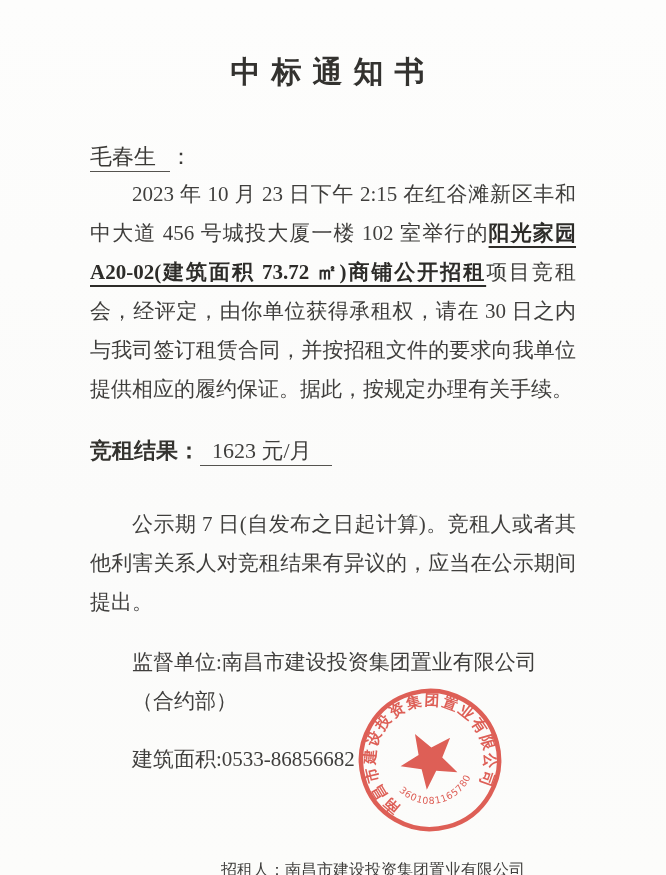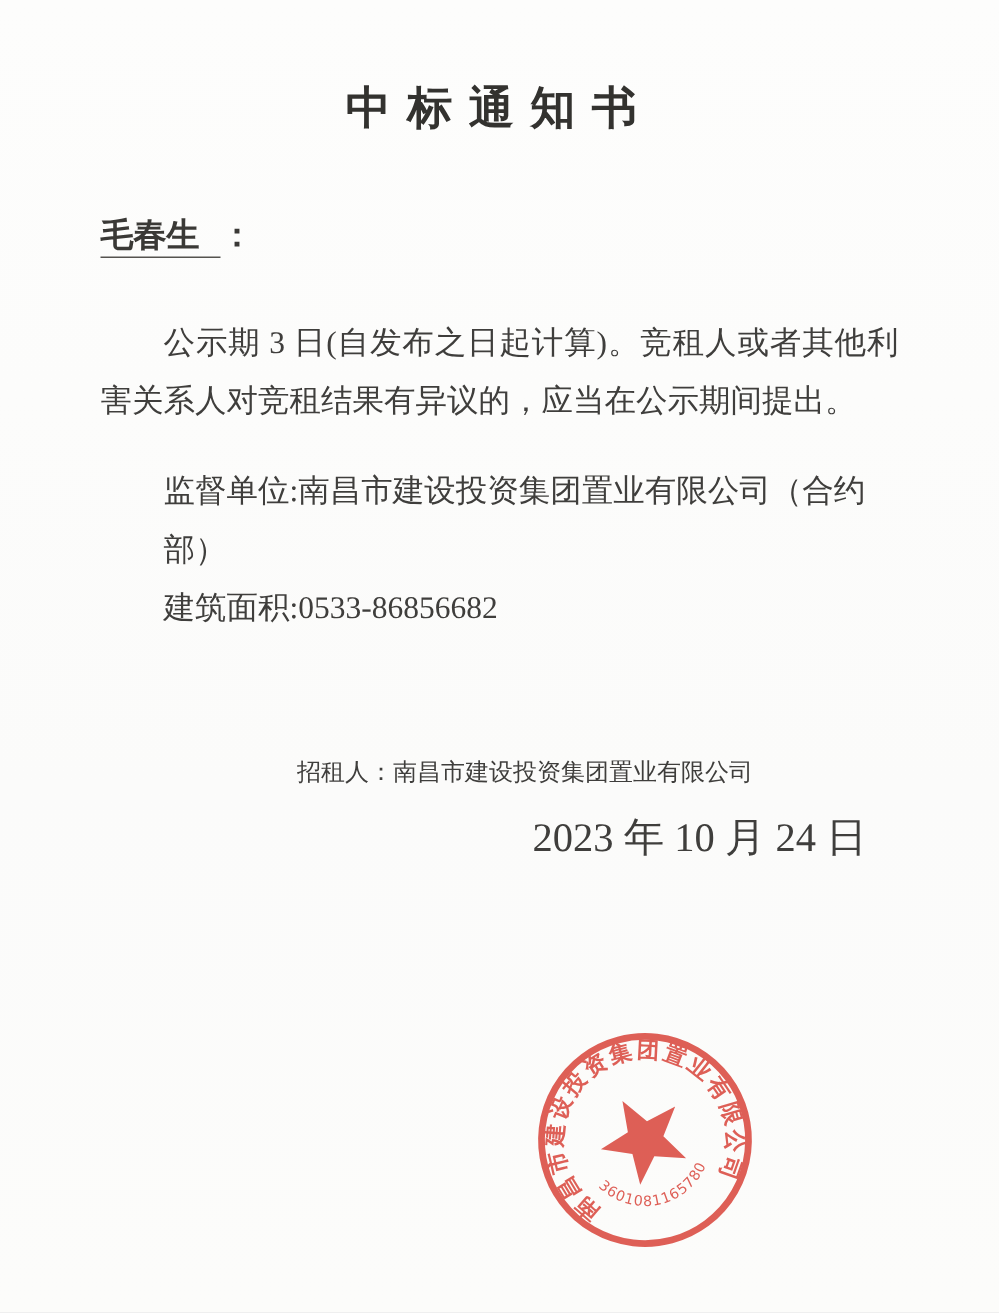--- a/index.html
+++ b/index.html
@@ -6,39 +6,39 @@
     margin: 0;
     padding: 0;
     background: #e9e9e9;
   }
   .page {
     position: relative;
     width: 666px;
     height: 875px;
     margin: 0 auto;
     box-sizing: border-box;
-    padding: 0 67px;
+    padding: 0 90px;
     background: linear-gradient(180deg, #fdfdfc 0%, #fbfbfa 60%, #fcfcfa 100%);
     font-family: "Liberation Serif", "DejaVu Serif", serif;
     color: #3f3e3c;
     overflow: hidden;
   }
   .doc-title {
     margin: 0;
     padding-top: 52px;
     text-align: center;
     font-size: 30px;
     font-weight: bold;
     letter-spacing: 11px;
     color: #33322f;
   }
   .recipient-line {
     margin-top: 50px;
     font-size: 22px;
-    font-weight: bold;
+    font-weight: normal;
     line-height: 28px;
     color: #3a3936;
   }
   .recipient-name {
     border-bottom: 1.5px solid #55534f;
     padding-right: 14px;
     padding-bottom: 2px;
   }
   .body-para {
     margin: 4px 0 0 0;
@@ -71,20 +71,21 @@
     margin-top: 38px;
     font-size: 21px;
     line-height: 39px;
     text-align: justify;
     text-indent: 2em;
   }
   .info-line {
     font-size: 21px;
     line-height: 39px;
     padding-left: 2em;
+    margin-top: 19px;
   }
   .footer-block {
     margin-top: 70px;
   }
   .signer-line {
     font-size: 16px;
     line-height: 42px;
     padding-left: 131px;
   }
   .date-line {
@@ -122,23 +123,29 @@
 <body>
 
 <div class="page">
 
   <h1 class="doc-title">中标通知书</h1>
 
   <div class="recipient-line">
     <span class="recipient-name">毛春生</span><span>：</span>
   </div>
 
+  <p class="body-para">
+    <span>2023 年 10 月 23 日下午 2:15 在红谷滩新区丰和中大道 456 号城投大厦一楼 102 室举行的</span><span class="highlight-seg">阳光家园 A20-02(建筑面积 73.72 ㎡)商铺公开招租</span><span>项目竞租会，经评定，由你单位获得承租权，请在 30 日之内与我司签订租赁合同，并按招租文件的要求向我单位提供相应的履约保证。据此，按规定办理有关手续。</span>
+  </p>
 
+  <div class="result-line">
+    <span class="result-label">竞租结果：</span><span class="result-value">1623 元/月</span>
+  </div>
 
-  <p class="notice-para">公示期 3 日(自发布之日起计算)。竞租人或者其他利害关系人对竞租结果有异议的，应当在公示期间提出。</p>
+  <p class="notice-para">公示期 7 日(自发布之日起计算)。竞租人或者其他利害关系人对竞租结果有异议的，应当在公示期间提出。</p>
 
   <div class="info-line">
     <span>监督单位:</span><span>南昌市建设投资集团置业有限公司（合约部）</span>
   </div>
 
   <div class="info-line">
     <span>建筑面积:</span><span>0533-86856682</span>
   </div>
 
   <div class="footer-block">

